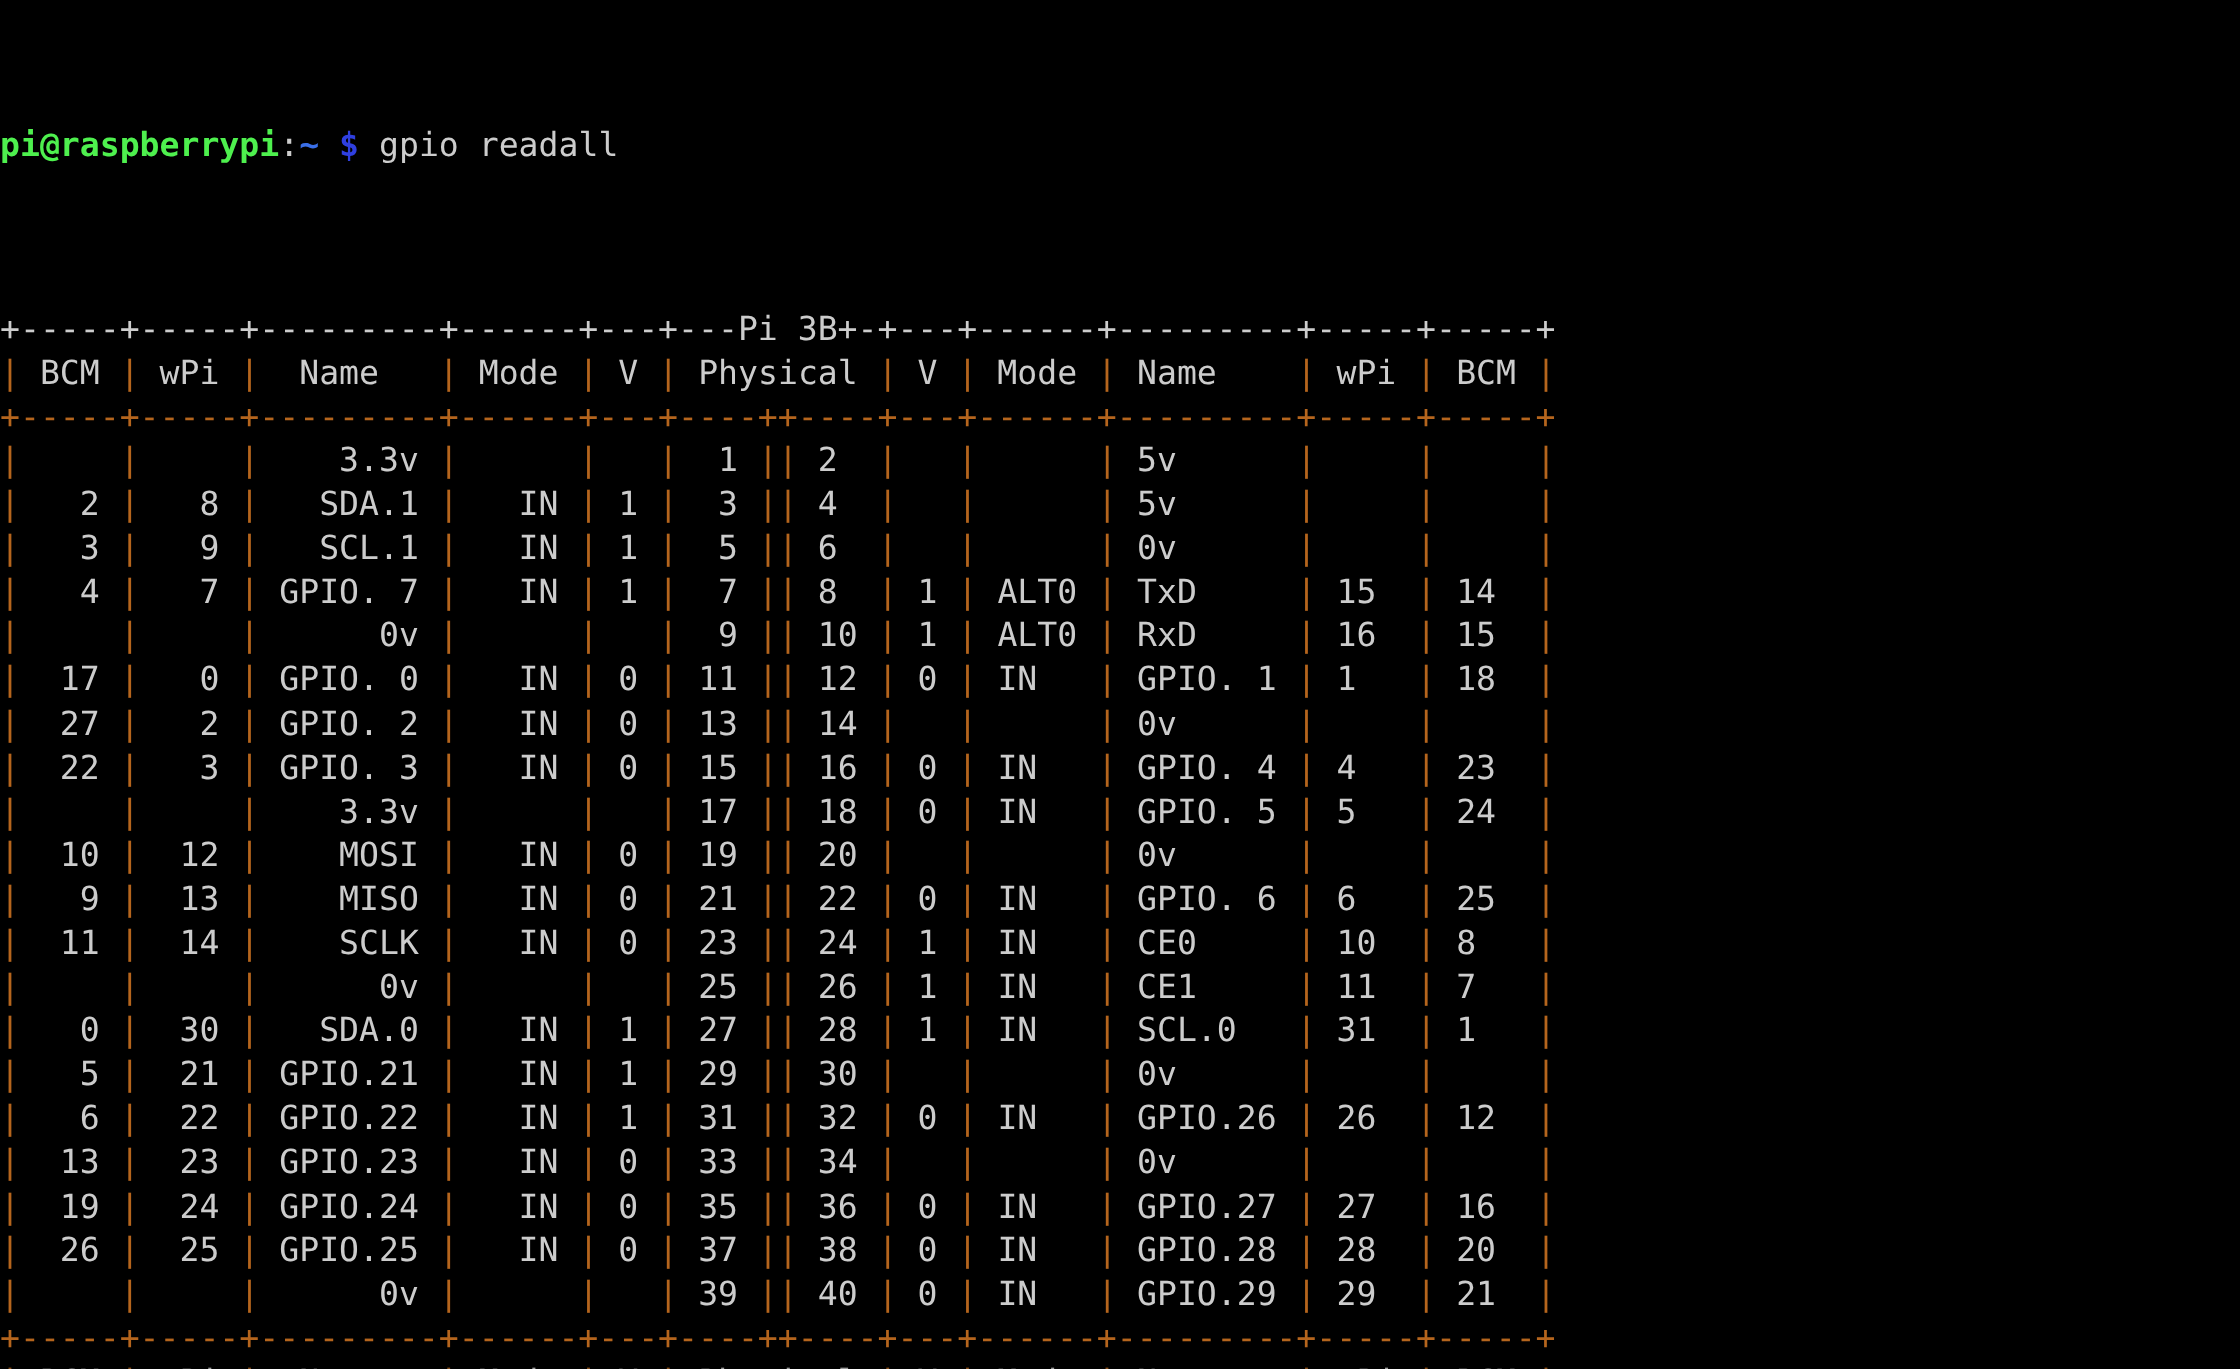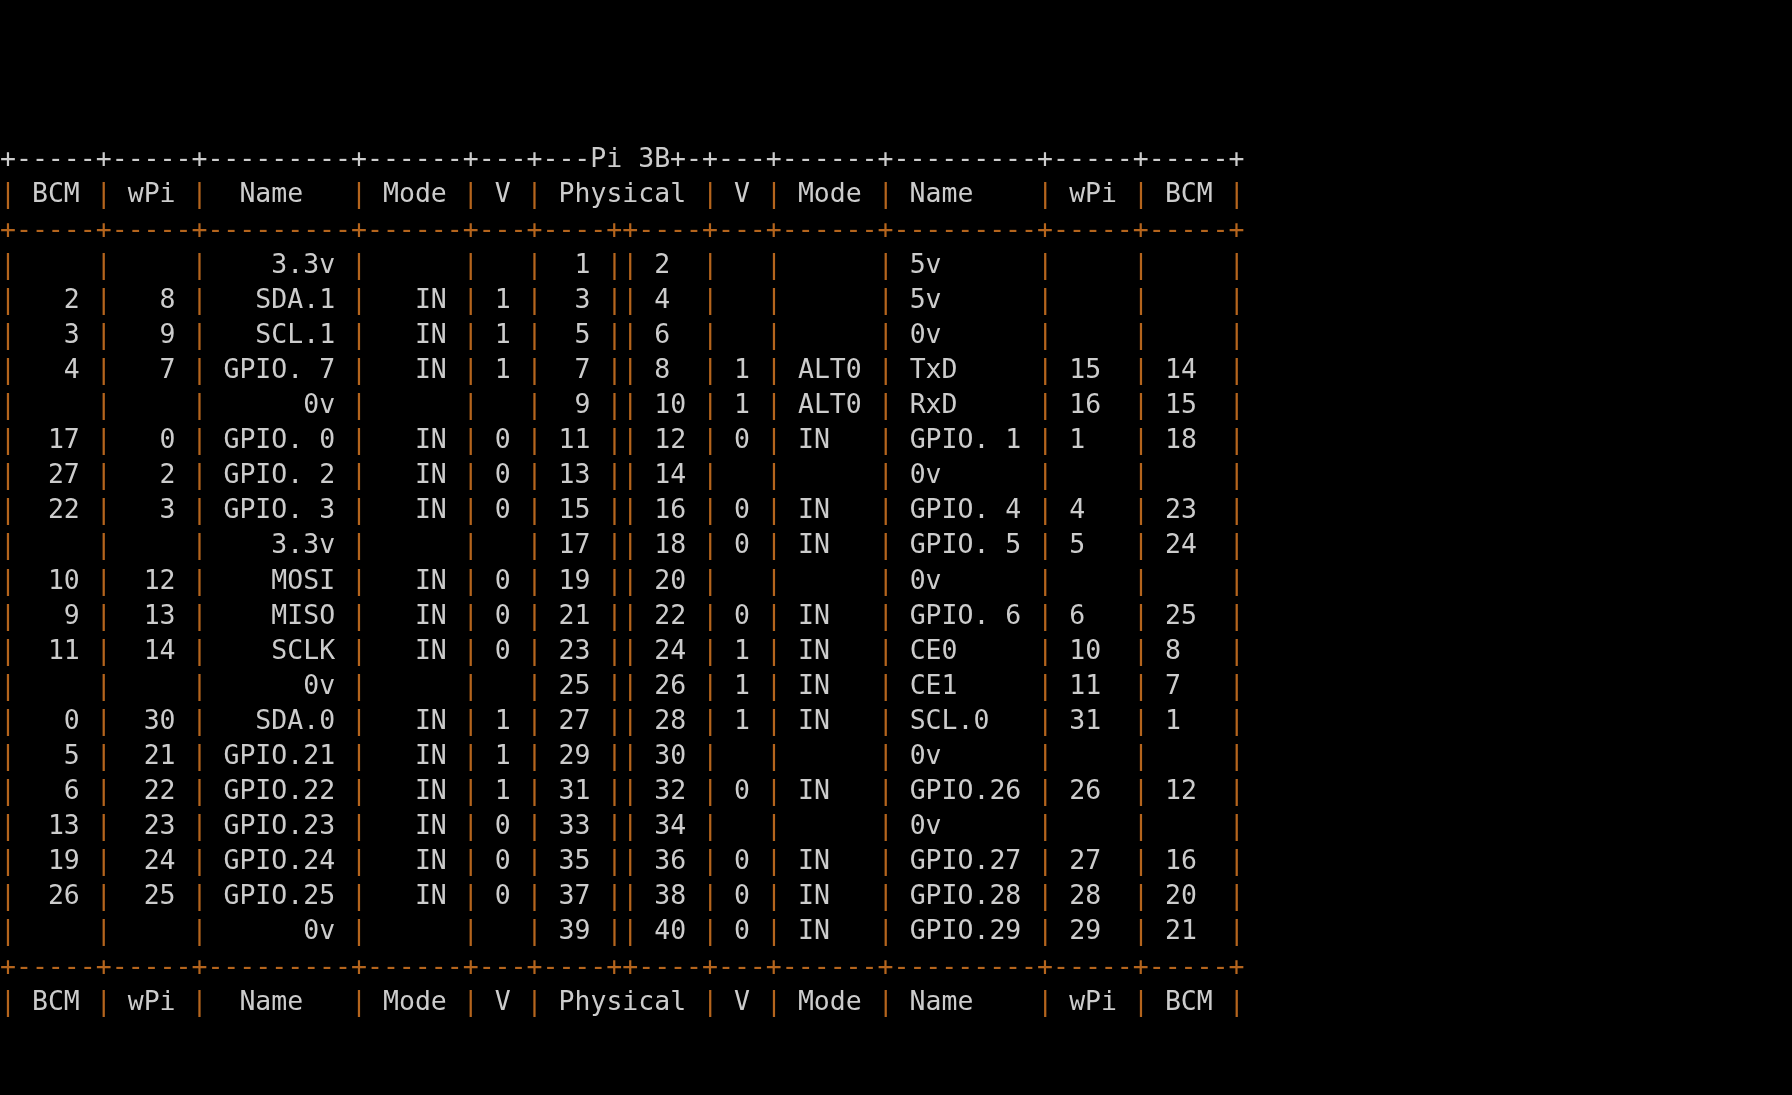--- a/index.html
+++ b/index.html
@@ -30,18 +30,19 @@
   .cmd { color: #cccccc; }
   .rule { color: #b5651d; }
   .cell { color: #cccccc; }
   .firstline { position: relative; top: -6px; }
 </style>
 </head>
 <body>
 
 <div id="terminal">
 
+  <div class="line firstline"><span class="prompt-user">pi@raspberrypi</span><span class="prompt-colon">:</span><span class="prompt-path">~</span><span class="cmd"> </span><span class="prompt-dollar">$</span><span class="cmd"> </span><span class="cmd">gpio readall</span></div>
 
   <div id="gpio-output"><div class="line">+-----+-----+---------+------+---+---Pi 3B+-+---+------+---------+-----+-----+</div><div class="line"><span class="rule">|</span><span class="cell"> BCM </span><span class="rule">|</span><span class="cell"> wPi </span><span class="rule">|</span><span class="cell">  Name   </span><span class="rule">|</span><span class="cell"> Mode </span><span class="rule">|</span><span class="cell"> V </span><span class="rule">|</span><span class="cell"> Physical </span><span class="rule">|</span><span class="cell"> V </span><span class="rule">|</span><span class="cell"> Mode </span><span class="rule">|</span><span class="cell"> Name    </span><span class="rule">|</span><span class="cell"> wPi </span><span class="rule">|</span><span class="cell"> BCM </span><span class="rule">|</span></div><div class="line"><span class="rule">+-----+-----+---------+------+---+----++----+---+------+---------+-----+-----+</span></div><div class="line"><span class="rule">|</span><span class="cell">     </span><span class="rule">|</span><span class="cell">     </span><span class="rule">|</span><span class="cell">    3.3v </span><span class="rule">|</span><span class="cell">      </span><span class="rule">|</span><span class="cell">   </span><span class="rule">|</span><span class="cell">  1 </span><span class="rule">||</span><span class="cell"> 2  </span><span class="rule">|</span><span class="cell">   </span><span class="rule">|</span><span class="cell">      </span><span class="rule">|</span><span class="cell"> 5v      </span><span class="rule">|</span><span class="cell">     </span><span class="rule">|</span><span class="cell">     </span><span class="rule">|</span></div><div class="line"><span class="rule">|</span><span class="cell">   2 </span><span class="rule">|</span><span class="cell">   8 </span><span class="rule">|</span><span class="cell">   SDA.1 </span><span class="rule">|</span><span class="cell">   IN </span><span class="rule">|</span><span class="cell"> 1 </span><span class="rule">|</span><span class="cell">  3 </span><span class="rule">||</span><span class="cell"> 4  </span><span class="rule">|</span><span class="cell">   </span><span class="rule">|</span><span class="cell">      </span><span class="rule">|</span><span class="cell"> 5v      </span><span class="rule">|</span><span class="cell">     </span><span class="rule">|</span><span class="cell">     </span><span class="rule">|</span></div><div class="line"><span class="rule">|</span><span class="cell">   3 </span><span class="rule">|</span><span class="cell">   9 </span><span class="rule">|</span><span class="cell">   SCL.1 </span><span class="rule">|</span><span class="cell">   IN </span><span class="rule">|</span><span class="cell"> 1 </span><span class="rule">|</span><span class="cell">  5 </span><span class="rule">||</span><span class="cell"> 6  </span><span class="rule">|</span><span class="cell">   </span><span class="rule">|</span><span class="cell">      </span><span class="rule">|</span><span class="cell"> 0v      </span><span class="rule">|</span><span class="cell">     </span><span class="rule">|</span><span class="cell">     </span><span class="rule">|</span></div><div class="line"><span class="rule">|</span><span class="cell">   4 </span><span class="rule">|</span><span class="cell">   7 </span><span class="rule">|</span><span class="cell"> GPIO. 7 </span><span class="rule">|</span><span class="cell">   IN </span><span class="rule">|</span><span class="cell"> 1 </span><span class="rule">|</span><span class="cell">  7 </span><span class="rule">||</span><span class="cell"> 8  </span><span class="rule">|</span><span class="cell"> 1 </span><span class="rule">|</span><span class="cell"> ALT0 </span><span class="rule">|</span><span class="cell"> TxD     </span><span class="rule">|</span><span class="cell"> 15  </span><span class="rule">|</span><span class="cell"> 14  </span><span class="rule">|</span></div><div class="line"><span class="rule">|</span><span class="cell">     </span><span class="rule">|</span><span class="cell">     </span><span class="rule">|</span><span class="cell">      0v </span><span class="rule">|</span><span class="cell">      </span><span class="rule">|</span><span class="cell">   </span><span class="rule">|</span><span class="cell">  9 </span><span class="rule">||</span><span class="cell"> 10 </span><span class="rule">|</span><span class="cell"> 1 </span><span class="rule">|</span><span class="cell"> ALT0 </span><span class="rule">|</span><span class="cell"> RxD     </span><span class="rule">|</span><span class="cell"> 16  </span><span class="rule">|</span><span class="cell"> 15  </span><span class="rule">|</span></div><div class="line"><span class="rule">|</span><span class="cell">  17 </span><span class="rule">|</span><span class="cell">   0 </span><span class="rule">|</span><span class="cell"> GPIO. 0 </span><span class="rule">|</span><span class="cell">   IN </span><span class="rule">|</span><span class="cell"> 0 </span><span class="rule">|</span><span class="cell"> 11 </span><span class="rule">||</span><span class="cell"> 12 </span><span class="rule">|</span><span class="cell"> 0 </span><span class="rule">|</span><span class="cell"> IN   </span><span class="rule">|</span><span class="cell"> GPIO. 1 </span><span class="rule">|</span><span class="cell"> 1   </span><span class="rule">|</span><span class="cell"> 18  </span><span class="rule">|</span></div><div class="line"><span class="rule">|</span><span class="cell">  27 </span><span class="rule">|</span><span class="cell">   2 </span><span class="rule">|</span><span class="cell"> GPIO. 2 </span><span class="rule">|</span><span class="cell">   IN </span><span class="rule">|</span><span class="cell"> 0 </span><span class="rule">|</span><span class="cell"> 13 </span><span class="rule">||</span><span class="cell"> 14 </span><span class="rule">|</span><span class="cell">   </span><span class="rule">|</span><span class="cell">      </span><span class="rule">|</span><span class="cell"> 0v      </span><span class="rule">|</span><span class="cell">     </span><span class="rule">|</span><span class="cell">     </span><span class="rule">|</span></div><div class="line"><span class="rule">|</span><span class="cell">  22 </span><span class="rule">|</span><span class="cell">   3 </span><span class="rule">|</span><span class="cell"> GPIO. 3 </span><span class="rule">|</span><span class="cell">   IN </span><span class="rule">|</span><span class="cell"> 0 </span><span class="rule">|</span><span class="cell"> 15 </span><span class="rule">||</span><span class="cell"> 16 </span><span class="rule">|</span><span class="cell"> 0 </span><span class="rule">|</span><span class="cell"> IN   </span><span class="rule">|</span><span class="cell"> GPIO. 4 </span><span class="rule">|</span><span class="cell"> 4   </span><span class="rule">|</span><span class="cell"> 23  </span><span class="rule">|</span></div><div class="line"><span class="rule">|</span><span class="cell">     </span><span class="rule">|</span><span class="cell">     </span><span class="rule">|</span><span class="cell">    3.3v </span><span class="rule">|</span><span class="cell">      </span><span class="rule">|</span><span class="cell">   </span><span class="rule">|</span><span class="cell"> 17 </span><span class="rule">||</span><span class="cell"> 18 </span><span class="rule">|</span><span class="cell"> 0 </span><span class="rule">|</span><span class="cell"> IN   </span><span class="rule">|</span><span class="cell"> GPIO. 5 </span><span class="rule">|</span><span class="cell"> 5   </span><span class="rule">|</span><span class="cell"> 24  </span><span class="rule">|</span></div><div class="line"><span class="rule">|</span><span class="cell">  10 </span><span class="rule">|</span><span class="cell">  12 </span><span class="rule">|</span><span class="cell">    MOSI </span><span class="rule">|</span><span class="cell">   IN </span><span class="rule">|</span><span class="cell"> 0 </span><span class="rule">|</span><span class="cell"> 19 </span><span class="rule">||</span><span class="cell"> 20 </span><span class="rule">|</span><span class="cell">   </span><span class="rule">|</span><span class="cell">      </span><span class="rule">|</span><span class="cell"> 0v      </span><span class="rule">|</span><span class="cell">     </span><span class="rule">|</span><span class="cell">     </span><span class="rule">|</span></div><div class="line"><span class="rule">|</span><span class="cell">   9 </span><span class="rule">|</span><span class="cell">  13 </span><span class="rule">|</span><span class="cell">    MISO </span><span class="rule">|</span><span class="cell">   IN </span><span class="rule">|</span><span class="cell"> 0 </span><span class="rule">|</span><span class="cell"> 21 </span><span class="rule">||</span><span class="cell"> 22 </span><span class="rule">|</span><span class="cell"> 0 </span><span class="rule">|</span><span class="cell"> IN   </span><span class="rule">|</span><span class="cell"> GPIO. 6 </span><span class="rule">|</span><span class="cell"> 6   </span><span class="rule">|</span><span class="cell"> 25  </span><span class="rule">|</span></div><div class="line"><span class="rule">|</span><span class="cell">  11 </span><span class="rule">|</span><span class="cell">  14 </span><span class="rule">|</span><span class="cell">    SCLK </span><span class="rule">|</span><span class="cell">   IN </span><span class="rule">|</span><span class="cell"> 0 </span><span class="rule">|</span><span class="cell"> 23 </span><span class="rule">||</span><span class="cell"> 24 </span><span class="rule">|</span><span class="cell"> 1 </span><span class="rule">|</span><span class="cell"> IN   </span><span class="rule">|</span><span class="cell"> CE0     </span><span class="rule">|</span><span class="cell"> 10  </span><span class="rule">|</span><span class="cell"> 8   </span><span class="rule">|</span></div><div class="line"><span class="rule">|</span><span class="cell">     </span><span class="rule">|</span><span class="cell">     </span><span class="rule">|</span><span class="cell">      0v </span><span class="rule">|</span><span class="cell">      </span><span class="rule">|</span><span class="cell">   </span><span class="rule">|</span><span class="cell"> 25 </span><span class="rule">||</span><span class="cell"> 26 </span><span class="rule">|</span><span class="cell"> 1 </span><span class="rule">|</span><span class="cell"> IN   </span><span class="rule">|</span><span class="cell"> CE1     </span><span class="rule">|</span><span class="cell"> 11  </span><span class="rule">|</span><span class="cell"> 7   </span><span class="rule">|</span></div><div class="line"><span class="rule">|</span><span class="cell">   0 </span><span class="rule">|</span><span class="cell">  30 </span><span class="rule">|</span><span class="cell">   SDA.0 </span><span class="rule">|</span><span class="cell">   IN </span><span class="rule">|</span><span class="cell"> 1 </span><span class="rule">|</span><span class="cell"> 27 </span><span class="rule">||</span><span class="cell"> 28 </span><span class="rule">|</span><span class="cell"> 1 </span><span class="rule">|</span><span class="cell"> IN   </span><span class="rule">|</span><span class="cell"> SCL.0   </span><span class="rule">|</span><span class="cell"> 31  </span><span class="rule">|</span><span class="cell"> 1   </span><span class="rule">|</span></div><div class="line"><span class="rule">|</span><span class="cell">   5 </span><span class="rule">|</span><span class="cell">  21 </span><span class="rule">|</span><span class="cell"> GPIO.21 </span><span class="rule">|</span><span class="cell">   IN </span><span class="rule">|</span><span class="cell"> 1 </span><span class="rule">|</span><span class="cell"> 29 </span><span class="rule">||</span><span class="cell"> 30 </span><span class="rule">|</span><span class="cell">   </span><span class="rule">|</span><span class="cell">      </span><span class="rule">|</span><span class="cell"> 0v      </span><span class="rule">|</span><span class="cell">     </span><span class="rule">|</span><span class="cell">     </span><span class="rule">|</span></div><div class="line"><span class="rule">|</span><span class="cell">   6 </span><span class="rule">|</span><span class="cell">  22 </span><span class="rule">|</span><span class="cell"> GPIO.22 </span><span class="rule">|</span><span class="cell">   IN </span><span class="rule">|</span><span class="cell"> 1 </span><span class="rule">|</span><span class="cell"> 31 </span><span class="rule">||</span><span class="cell"> 32 </span><span class="rule">|</span><span class="cell"> 0 </span><span class="rule">|</span><span class="cell"> IN   </span><span class="rule">|</span><span class="cell"> GPIO.26 </span><span class="rule">|</span><span class="cell"> 26  </span><span class="rule">|</span><span class="cell"> 12  </span><span class="rule">|</span></div><div class="line"><span class="rule">|</span><span class="cell">  13 </span><span class="rule">|</span><span class="cell">  23 </span><span class="rule">|</span><span class="cell"> GPIO.23 </span><span class="rule">|</span><span class="cell">   IN </span><span class="rule">|</span><span class="cell"> 0 </span><span class="rule">|</span><span class="cell"> 33 </span><span class="rule">||</span><span class="cell"> 34 </span><span class="rule">|</span><span class="cell">   </span><span class="rule">|</span><span class="cell">      </span><span class="rule">|</span><span class="cell"> 0v      </span><span class="rule">|</span><span class="cell">     </span><span class="rule">|</span><span class="cell">     </span><span class="rule">|</span></div><div class="line"><span class="rule">|</span><span class="cell">  19 </span><span class="rule">|</span><span class="cell">  24 </span><span class="rule">|</span><span class="cell"> GPIO.24 </span><span class="rule">|</span><span class="cell">   IN </span><span class="rule">|</span><span class="cell"> 0 </span><span class="rule">|</span><span class="cell"> 35 </span><span class="rule">||</span><span class="cell"> 36 </span><span class="rule">|</span><span class="cell"> 0 </span><span class="rule">|</span><span class="cell"> IN   </span><span class="rule">|</span><span class="cell"> GPIO.27 </span><span class="rule">|</span><span class="cell"> 27  </span><span class="rule">|</span><span class="cell"> 16  </span><span class="rule">|</span></div><div class="line"><span class="rule">|</span><span class="cell">  26 </span><span class="rule">|</span><span class="cell">  25 </span><span class="rule">|</span><span class="cell"> GPIO.25 </span><span class="rule">|</span><span class="cell">   IN </span><span class="rule">|</span><span class="cell"> 0 </span><span class="rule">|</span><span class="cell"> 37 </span><span class="rule">||</span><span class="cell"> 38 </span><span class="rule">|</span><span class="cell"> 0 </span><span class="rule">|</span><span class="cell"> IN   </span><span class="rule">|</span><span class="cell"> GPIO.28 </span><span class="rule">|</span><span class="cell"> 28  </span><span class="rule">|</span><span class="cell"> 20  </span><span class="rule">|</span></div><div class="line"><span class="rule">|</span><span class="cell">     </span><span class="rule">|</span><span class="cell">     </span><span class="rule">|</span><span class="cell">      0v </span><span class="rule">|</span><span class="cell">      </span><span class="rule">|</span><span class="cell">   </span><span class="rule">|</span><span class="cell"> 39 </span><span class="rule">||</span><span class="cell"> 40 </span><span class="rule">|</span><span class="cell"> 0 </span><span class="rule">|</span><span class="cell"> IN   </span><span class="rule">|</span><span class="cell"> GPIO.29 </span><span class="rule">|</span><span class="cell"> 29  </span><span class="rule">|</span><span class="cell"> 21  </span><span class="rule">|</span></div><div class="line"><span class="rule">+-----+-----+---------+------+---+----++----+---+------+---------+-----+-----+</span></div><div class="line"><span class="rule">|</span><span class="cell"> BCM </span><span class="rule">|</span><span class="cell"> wPi </span><span class="rule">|</span><span class="cell">  Name   </span><span class="rule">|</span><span class="cell"> Mode </span><span class="rule">|</span><span class="cell"> V </span><span class="rule">|</span><span class="cell"> Physical </span><span class="rule">|</span><span class="cell"> V </span><span class="rule">|</span><span class="cell"> Mode </span><span class="rule">|</span><span class="cell"> Name    </span><span class="rule">|</span><span class="cell"> wPi </span><span class="rule">|</span><span class="cell"> BCM </span><span class="rule">|</span></div></div>
 
   
 
 </div>
 
 </body></html>

